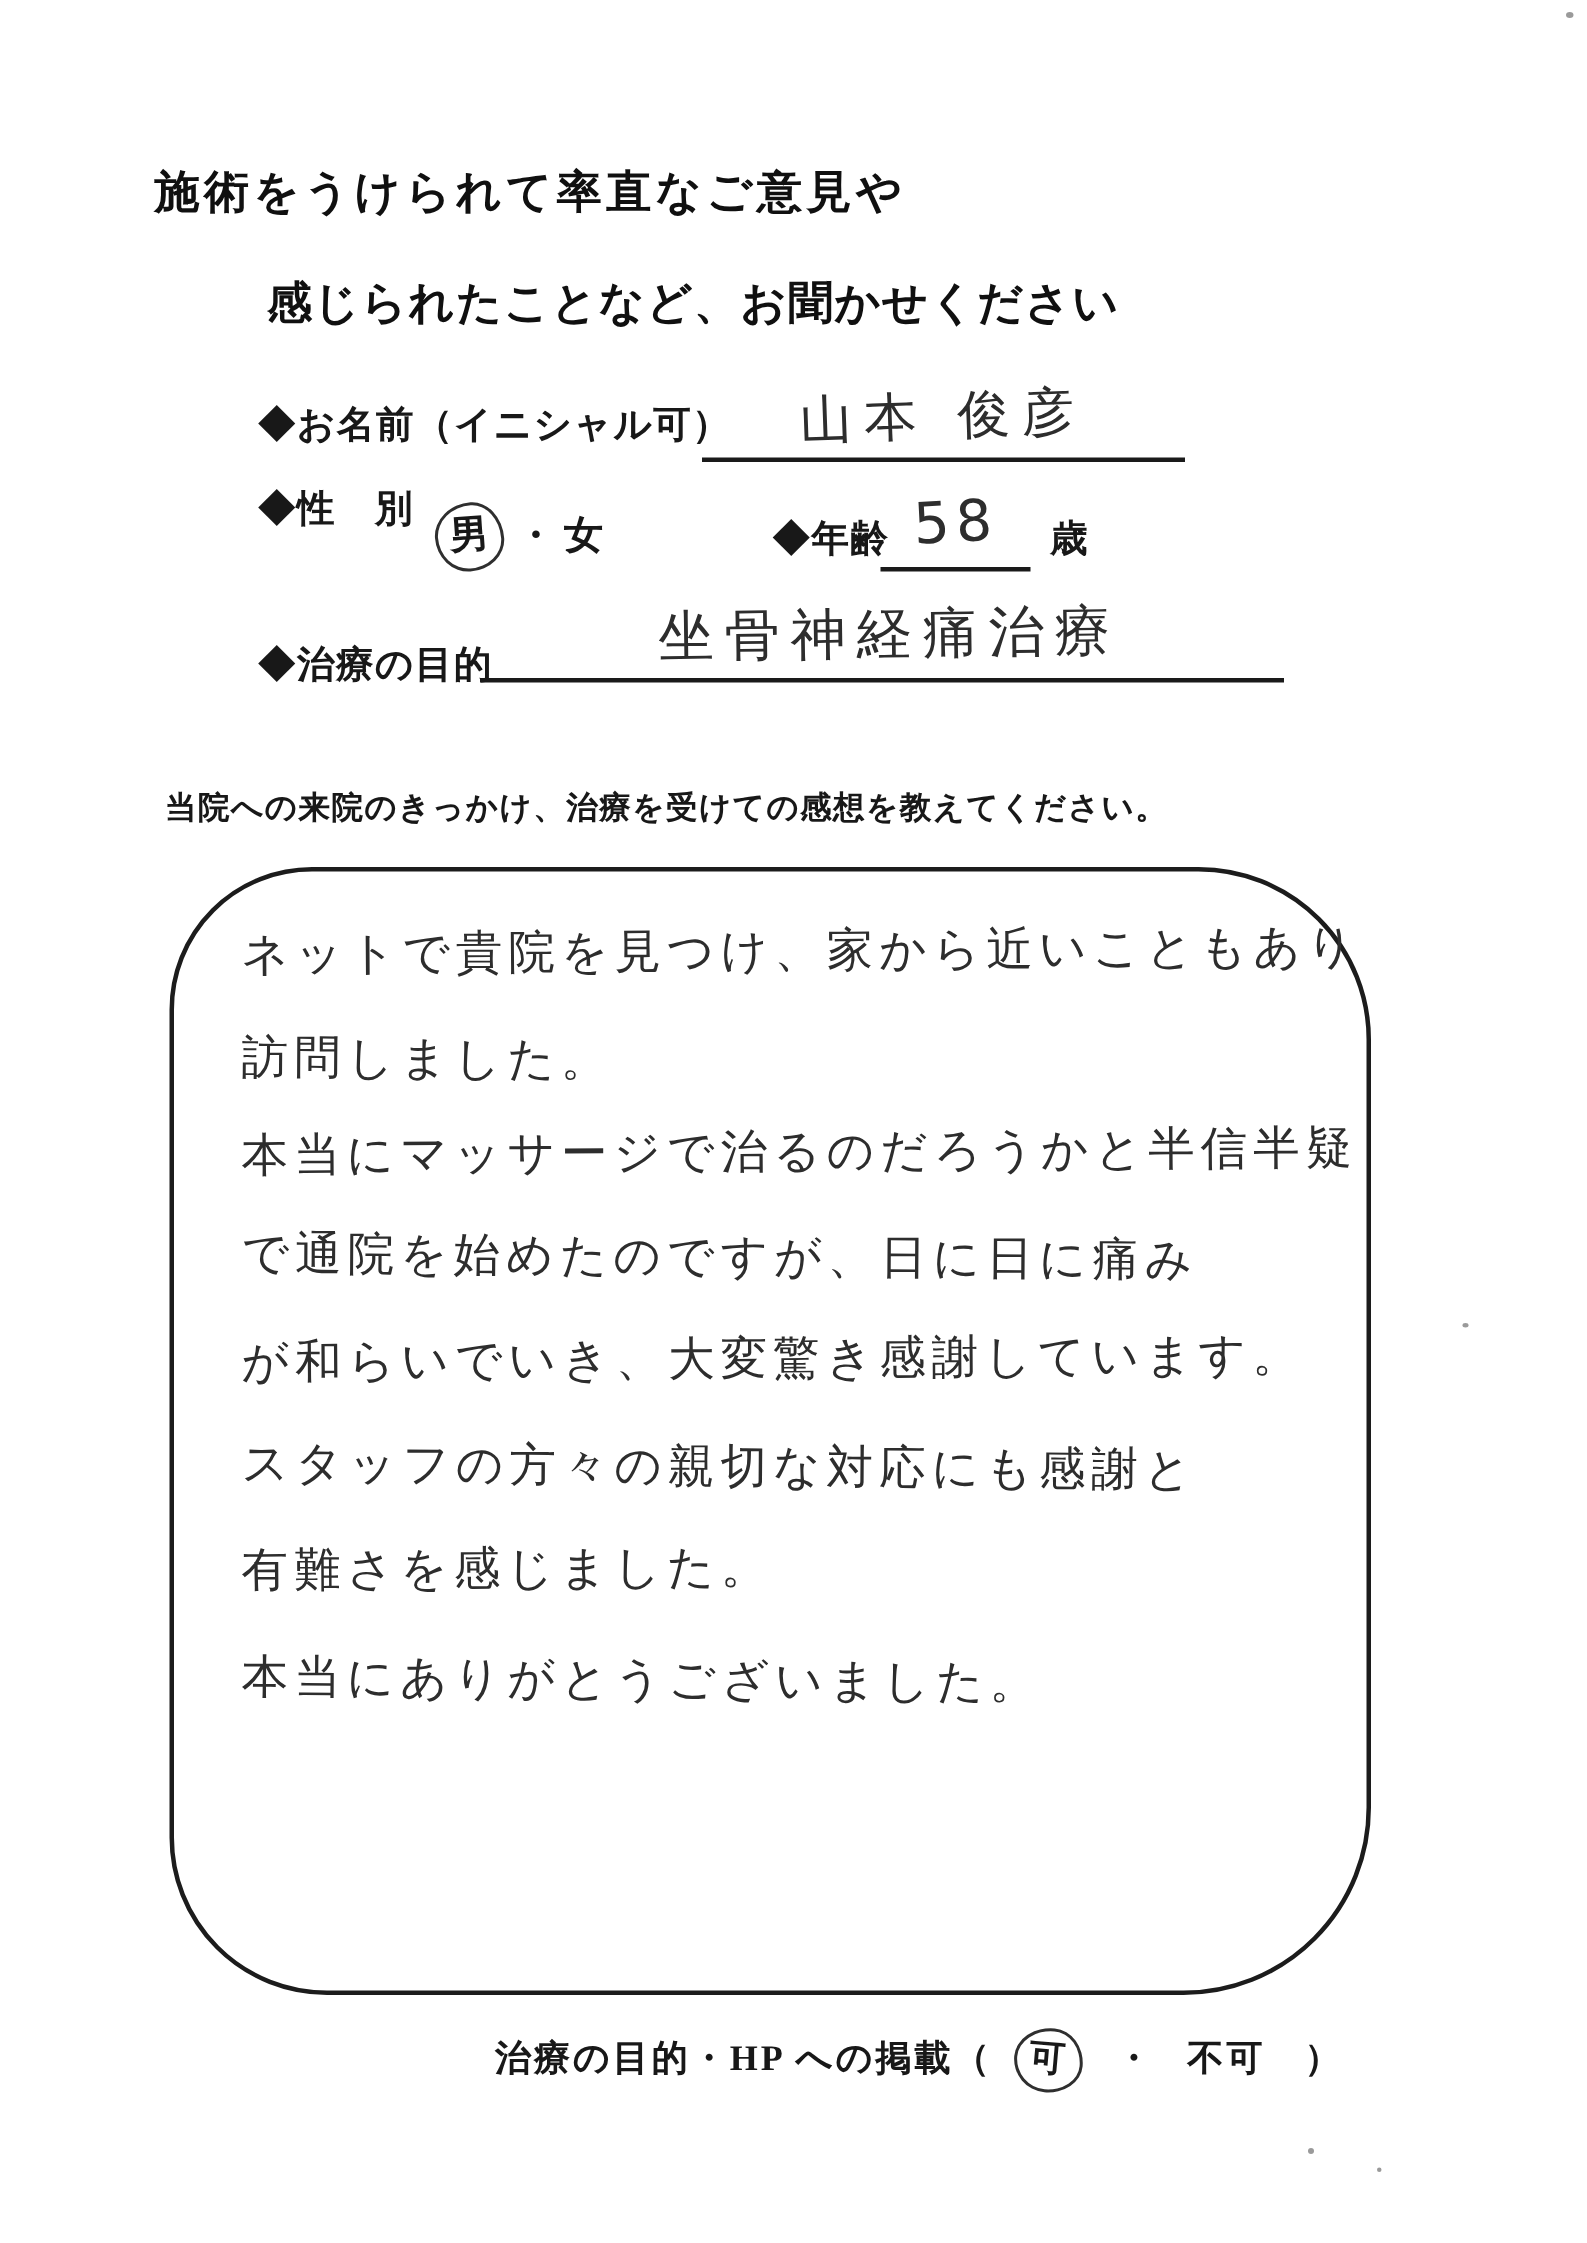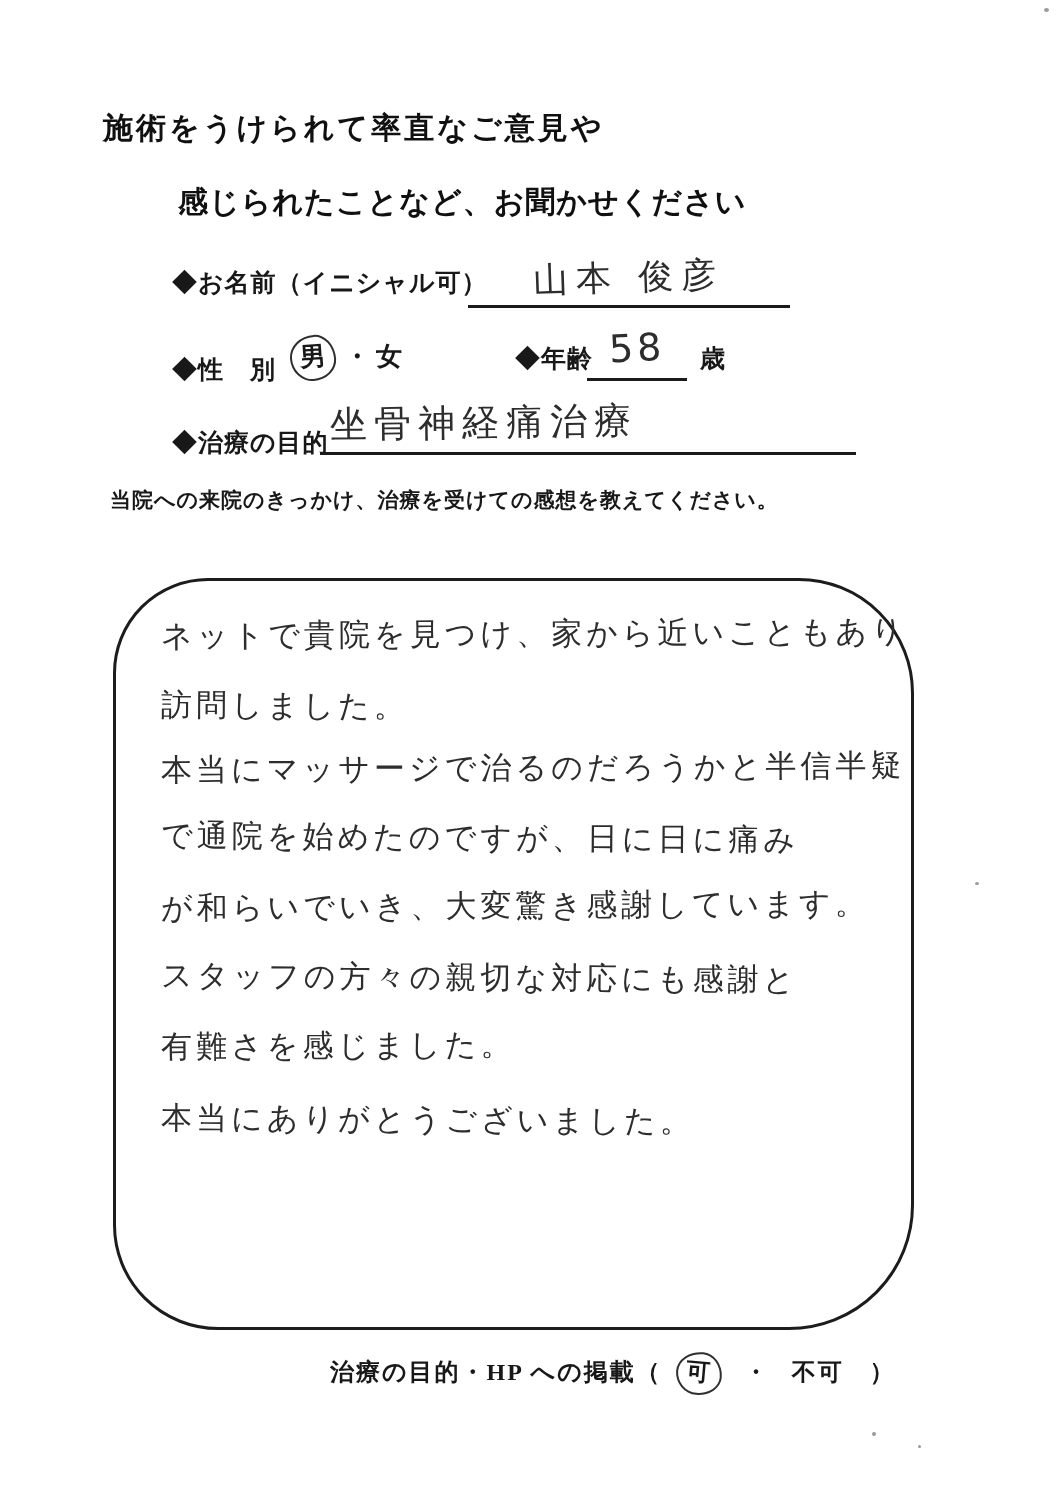--- a/index.html
+++ b/index.html
@@ -74,37 +74,37 @@
 <body>
 
 <div class="abs printed title" style="left:103px; top:108px;">施術をうけられて率直なご意見や</div>
 <div class="abs printed title title2" style="left:178px; top:182px;">感じられたことなど、お聞かせください</div>
 
 <div class="abs printed field-label" style="left:172px; top:266px;text-align:center;">◆お名前（イニシャル可）</div>
 <div class="fill-line" style="left:468px; top:250px; width:322px; height:55px;">
   <span class="hand" style="font-size:35px; letter-spacing:8px; transform:rotate(-2deg); margin-top:4px;">山本 俊彦</span>
 </div>
 
-<div class="abs printed field-label" style="left:172px; top:353px;">◆性　別</div>
+<div class="abs printed field-label" style="left:172px; top:322px;">◆性　別</div>
 <div class="abs" style="left:290px; top:335px; font-size:26px;">
   <span class="printed circle-mark" style="font-size:26px;">男</span><span class="printed gender-sep" style="margin:0 6px 0 8px;">・</span><span class="printed">女</span>
 </div>
 
 <div class="abs printed field-label" style="left:515px; top:342px;">◆年齢</div>
 <div class="fill-line" style="left:587px; top:326px; width:100px; height:52px;">
   <span class="hand" style="font-size:38px; letter-spacing:4px; transform:rotate(-3deg);">58</span>
 </div>
 <div class="abs printed field-label" style="left:700px; top:342px;">歳</div>
 
 <div class="abs printed field-label" style="left:172px; top:414px;margin-top:12px;">◆治療の目的</div>
-<div class="fill-line" style="left:320px; top:398px; width:536px; height:54px; text-align:left;">
+<div class="fill-line" style="left:320px; top:398px; width:536px; height:54px; text-align:center;">
   <span class="hand" style="font-size:37px; letter-spacing:7px; margin-left:10px; transform:rotate(-0.8deg);">坐骨神経痛治療</span>
 </div>
 
-<div class="abs printed prompt-text" style="left:110px; top:486px;">当院への来院のきっかけ、治療を受けての感想を教えてください。</div>
+<div class="abs printed prompt-text" style="left:110px; top:524px;">当院への来院のきっかけ、治療を受けての感想を教えてください。</div>
 
 <div class="comment-box">
   <div class="comment-line hand" style="top:32px;">ネットで貴院を見つけ、家から近いこともあり</div>
   <div class="comment-line hand" style="top:104px;">訪問しました。</div>
   <div class="comment-line hand" style="top:166px;">本当にマッサージで治るのだろうかと半信半疑</div>
   <div class="comment-line hand" style="top:236px;">で通院を始めたのですが、日に日に痛み</div>
   <div class="comment-line hand" style="top:304px;">が和らいでいき、大変驚き感謝しています。</div>
   <div class="comment-line hand" style="top:376px;">スタッフの方々の親切な対応にも感謝と</div>
   <div class="comment-line hand" style="top:444px;">有難さを感じました。</div>
   <div class="comment-line hand" style="top:518px;">本当にありがとうございました。</div>

